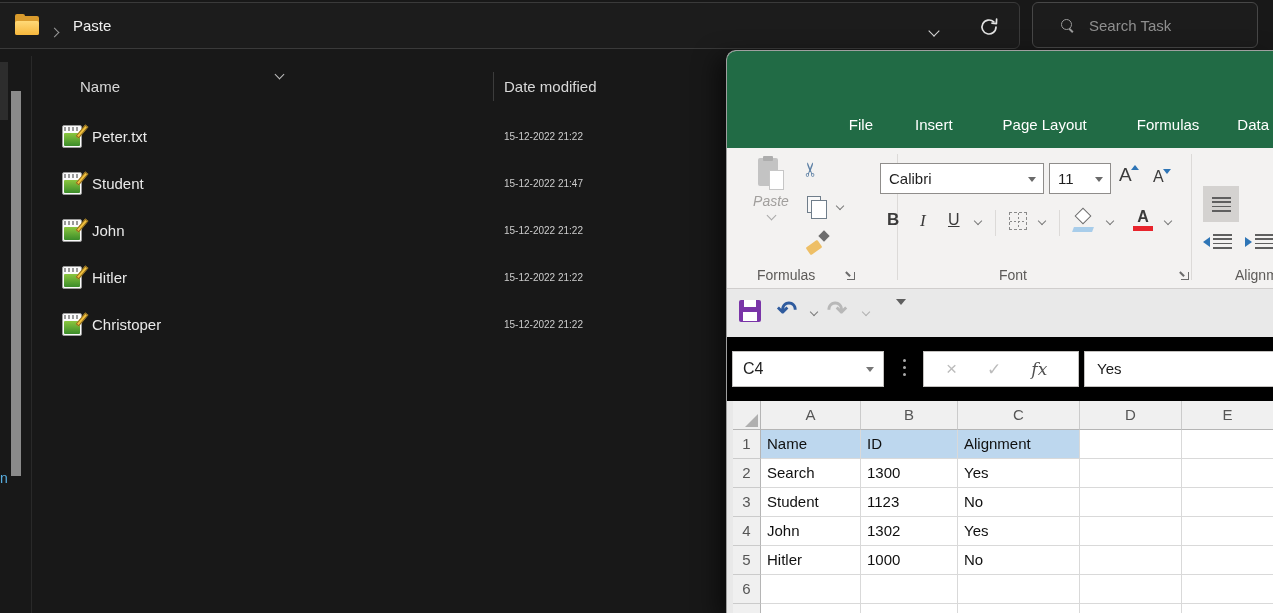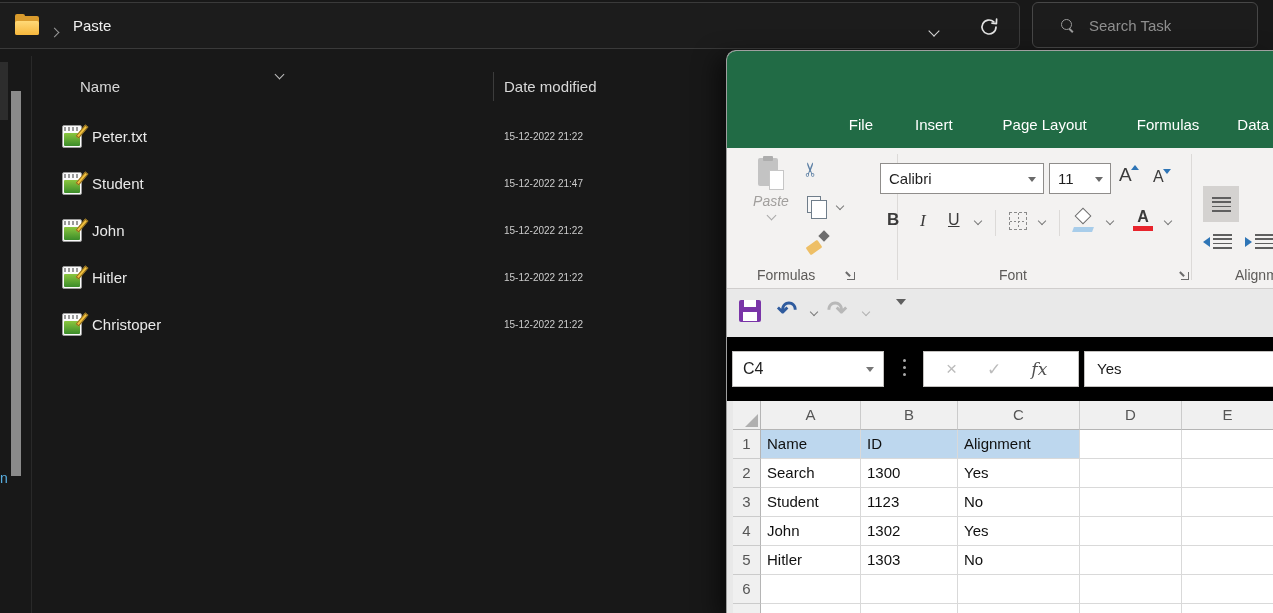--- a/index.html
+++ b/index.html
@@ -400,21 +400,21 @@
         <span class="rowh">4</span>
         <span class="cell cA">John</span>
         <span class="cell cB">1302</span>
         <span class="cell cC">Yes</span>
         <span class="cell cD"></span>
         <span class="cell cE"></span>
       </div>
       <div class="srow">
         <span class="rowh">5</span>
         <span class="cell cA">Hitler</span>
-        <span class="cell cB">1303</span>
+        <span class="cell cB">1000</span>
         <span class="cell cC">No</span>
         <span class="cell cD"></span>
         <span class="cell cE"></span>
       </div>
       <div class="srow">
         <span class="rowh">6</span>
         <span class="cell cA"></span>
         <span class="cell cB"></span>
         <span class="cell cC"></span>
         <span class="cell cD"></span>

